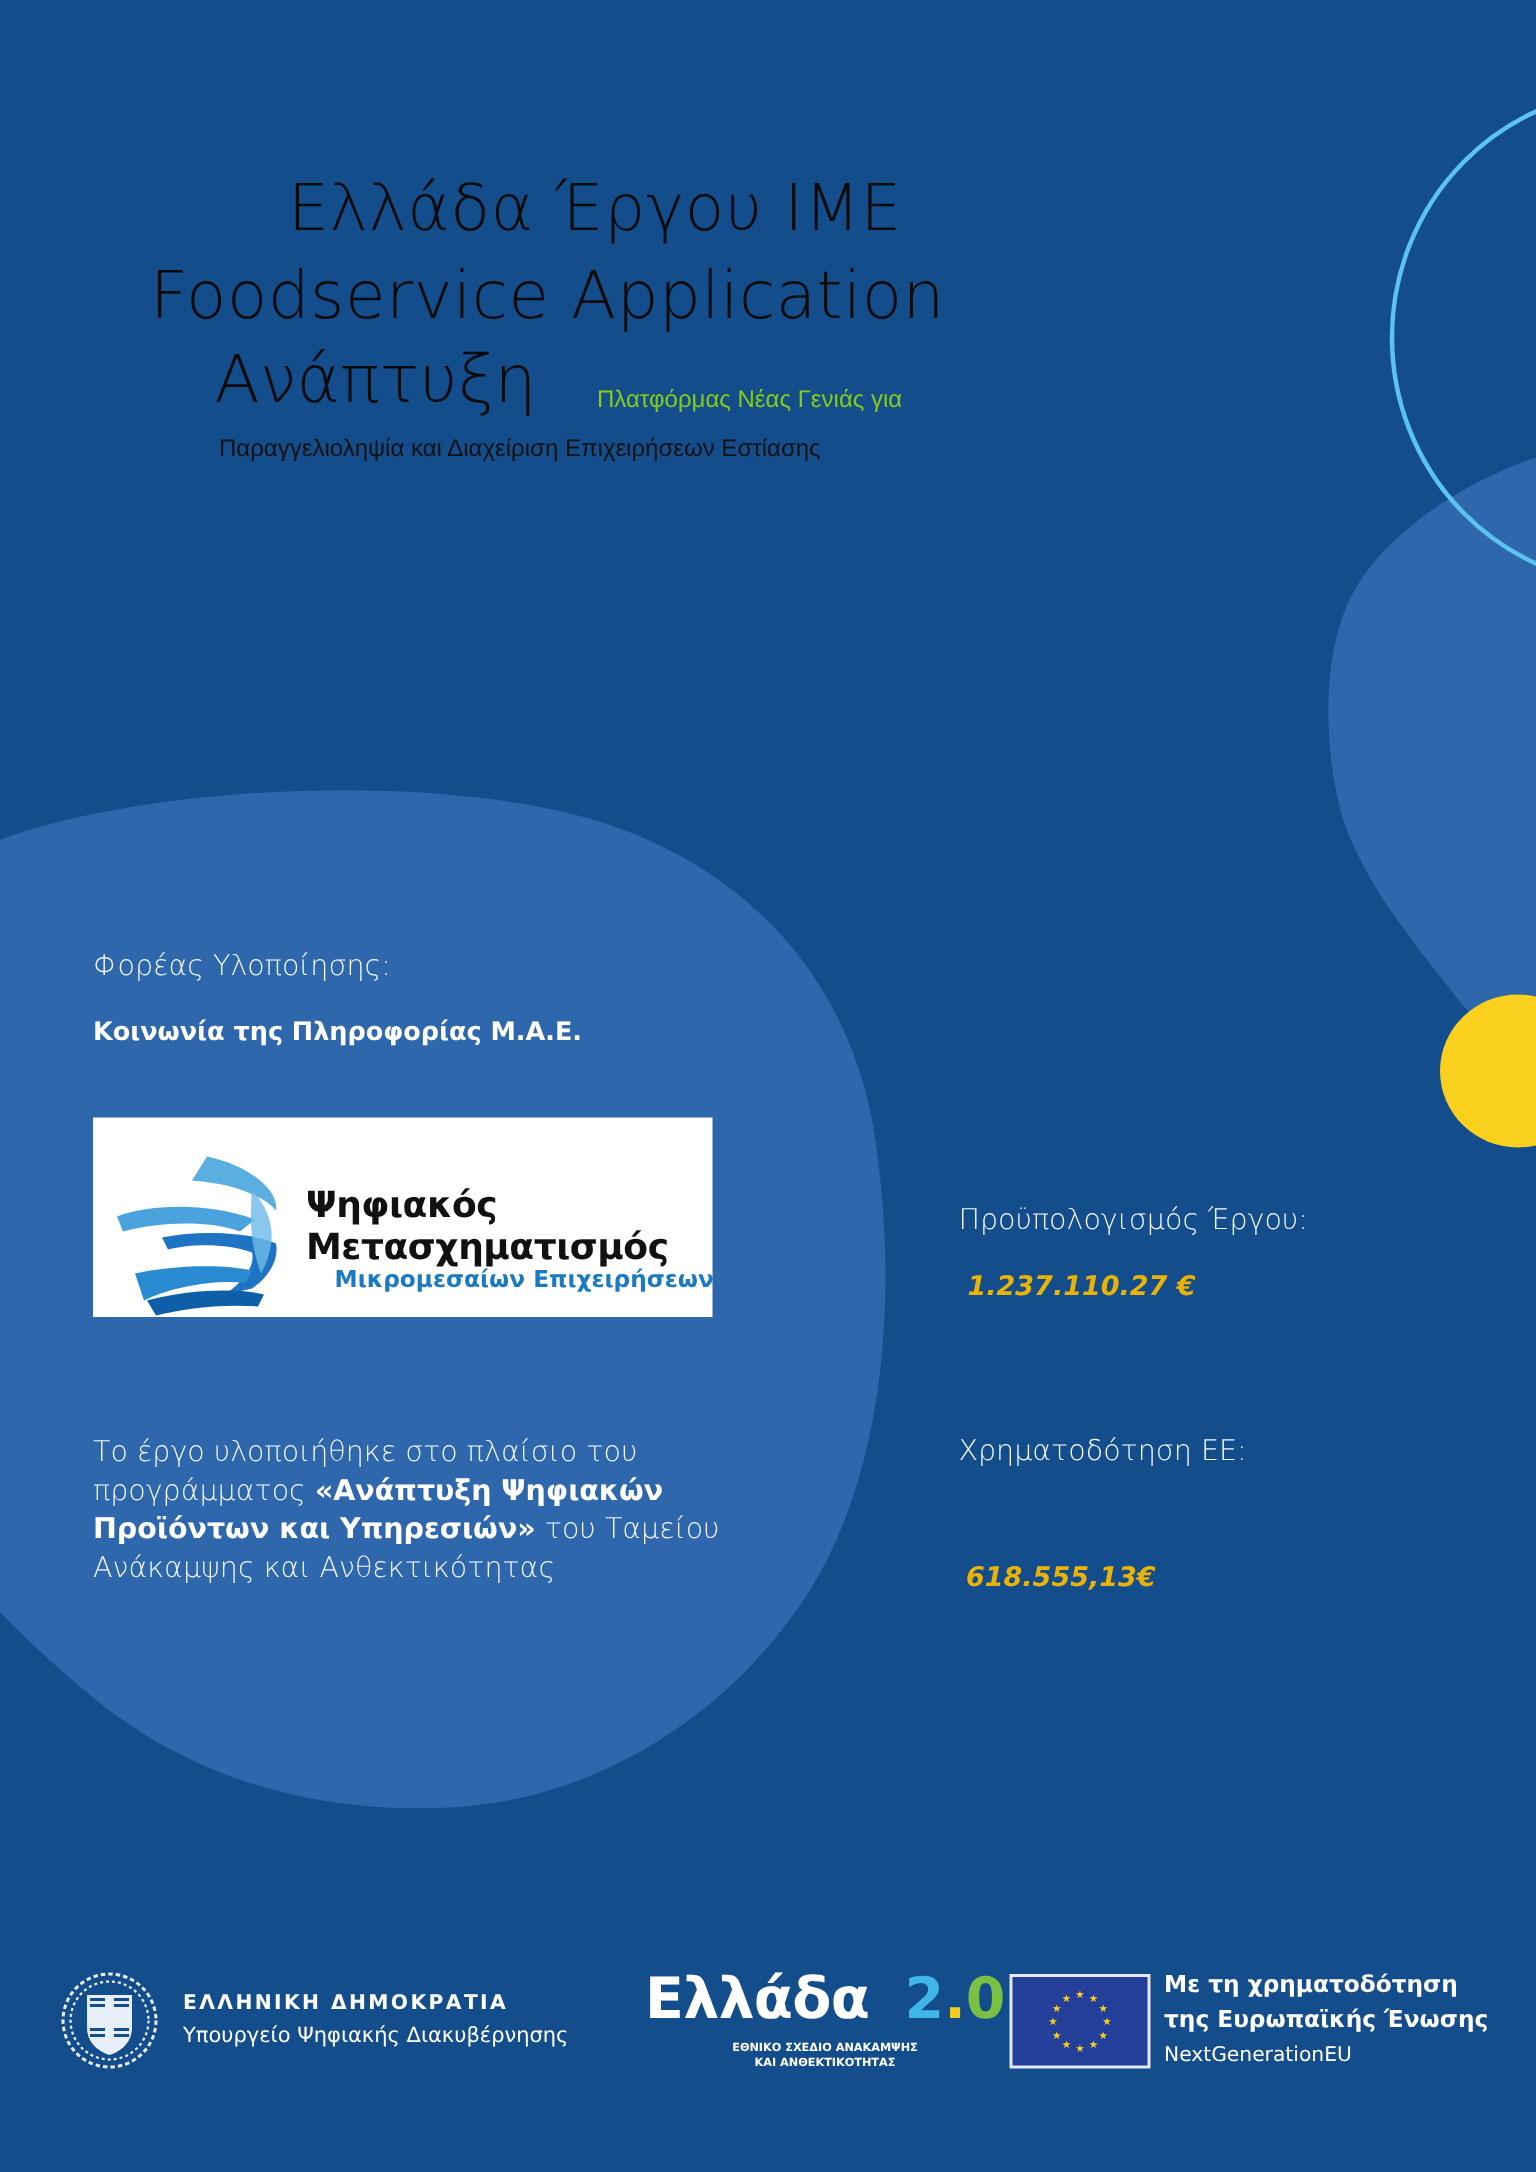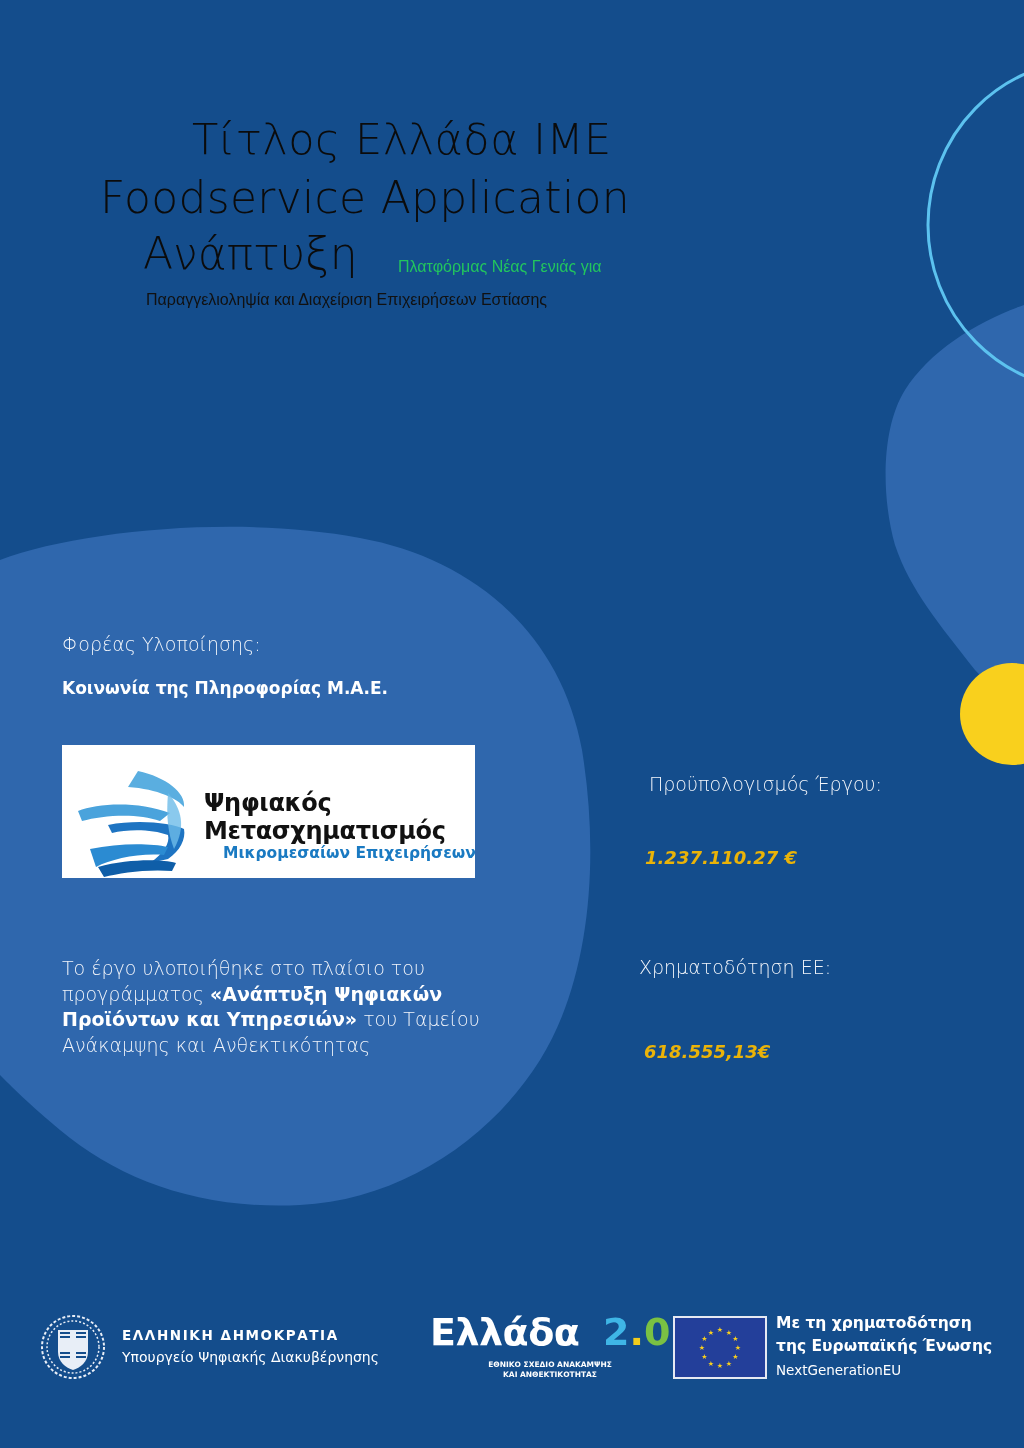--- a/index.html
+++ b/index.html
@@ -8,21 +8,21 @@
   .abs { position: absolute; }
 
   
   #shapes { position: absolute; left: 0; top: 0; width: 1024px; height: 1448px; }
 
   
   .title-line { position: absolute; color: #0b0b0b; font-family: "DejaVu Sans", sans-serif; font-weight: 300; white-space: nowrap; }
   .t1 { left: 192px; top: 114px; font-size: 43px; letter-spacing: 0.5px; }
   .t2 { left: 100px; top: 172px; font-size: 44px; letter-spacing: 0.3px; }
   .t3 { left: 143px; top: 228px; font-size: 44px; text-align: center; }
-  .t3-sub { left: 398px; top: 258px; font-size: 16px; color: #22c55e; font-family: "Liberation Sans", sans-serif; }
+  .t3-sub { left: 398px; top: 258px; font-size: 16px; color: #84cc16; font-family: "Liberation Sans", sans-serif; }
   .t4 { left: 146px; top: 291px; font-size: 16px; color: #111; font-family: "Liberation Sans", sans-serif; text-align: center; }
   .lbl { font-family: "DejaVu Sans", sans-serif; font-weight: 300; font-size: 19px; color: #f3f6fb; white-space: nowrap; }
   .boldw { font-family: "DejaVu Sans", sans-serif; font-weight: bold; font-size: 17px; color: #fff; white-space: nowrap; }
 
   .logo-box { left: 62px; top: 745px; width: 413px; height: 133px; background: #ffffff; }
   .logo-title { position: absolute; left: 142px; font-family: "DejaVu Sans", sans-serif; font-weight: bold; color: #111; font-size: 24px; white-space: nowrap; letter-spacing: -0.3px; }
   .logo-sub { position: absolute; left: 143px; top: 99px; font-family: "DejaVu Sans", sans-serif; color: #1a7ac2; font-size: 15.5px; font-weight: 700; white-space: nowrap; margin-left: 18px; }
 
   .para { left: 62px; top: 956px; width: 450px; font-family: "DejaVu Sans", sans-serif; font-weight: 300; font-size: 19px; line-height: 25.5px; color: #f1f4fa; }
   .para b { font-weight: bold; color: #fff; }
@@ -48,21 +48,21 @@
 
   <path fill="#2f67ad" d="M0,560 C80,530 240,515 360,538 C470,558 560,630 582,750 C600,860 590,980 540,1060 C490,1140 400,1200 300,1205 C200,1210 120,1180 60,1130 C30,1105 10,1085 0,1075 Z"></path>
 
   <path fill="#2f67ad" d="M1024,305 C980,320 930,350 905,390 C880,430 882,500 895,545 C910,590 940,625 975,670 L1024,720 Z"></path>
 
   <ellipse cx="1090" cy="225" rx="162" ry="165" fill="none" stroke="#5cc2ef" stroke-width="3"></ellipse>
 
   <ellipse cx="1012" cy="714" rx="52" ry="51" fill="#f9d01d"></ellipse>
 </svg>
 
-<div class="title-line t1">Τίτλος Ελλάδα IME</div>
+<div class="title-line t1">Ελλάδα Έργου IME</div>
 <div class="title-line t2">Foodservice Application</div>
 <div class="title-line t3">Ανάπτυξη</div>
 <div class="title-line t3-sub">Πλατφόρμας Νέας Γενιάς για</div>
 <div class="title-line t4">Παραγγελιοληψία και Διαχείριση Επιχειρήσεων Εστίασης</div>
 
 <div class="abs lbl" style="left:62px; top:633px;">Φορέας Υλοποίησης:</div>
 <div class="abs boldw" style="left:62px; top:678px;">Κοινωνία της Πληροφορίας Μ.Α.Ε.</div>
 
 <div class="abs logo-box">
   <svg class="abs" style="left:6px; top:18px;" width="130" height="118" viewBox="0 0 130 118">
@@ -75,21 +75,21 @@
   </svg>
   <div class="logo-title" style="top:44px;">Ψηφιακός</div>
   <div class="logo-title" style="top:72px;">Μετασχηματισμός</div>
   <div class="logo-sub">Μικρομεσαίων Επιχειρήσεων</div>
 </div>
 
 <div class="abs para">
   <span>Το έργο υλοποιήθηκε στο πλαίσιο του προγράμματος </span><b>«Ανάπτυξη Ψηφιακών Προϊόντων και Υπηρεσιών»</b><span> του Ταμείου Ανάκαμψης και Ανθεκτικότητας</span>
 </div>
 
-<div class="abs lbl" style="left:639px; top:773px;margin-left:10px;">Προϋπολογισμός Έργου:</div>
+<div class="abs lbl" style="left:639px; top:802px;">Προϋπολογισμός Έργου:</div>
 <div class="abs money" style="left:645px; top:847px;">1.237.110.27 €</div>
 
 <div class="abs lbl" style="left:639px; top:956px;">Χρηματοδότηση ΕΕ:</div>
 <div class="abs money" style="left:644px; top:993px;margin-top:48px;">618.555,13€</div>
 
 <svg class="abs" style="left:38px; top:1312px;" width="70" height="70" viewBox="0 0 70 70">
   <circle cx="35" cy="35" r="31" fill="none" stroke="#e8eef7" stroke-width="2" stroke-dasharray="3 2"></circle>
   <circle cx="35" cy="35" r="26" fill="none" stroke="#e8eef7" stroke-width="1.5" stroke-dasharray="2 2"></circle>
   <path d="M20,18 H50 V40 C50,50 42,56 35,58 C28,56 20,50 20,40 Z" fill="#e8eef7"></path>
   <rect x="32" y="18" width="6" height="40" fill="#144d8c" opacity="0.0"></rect>

